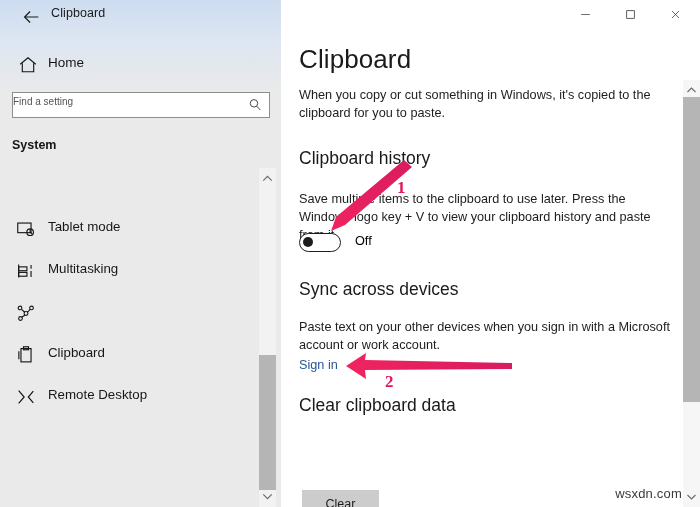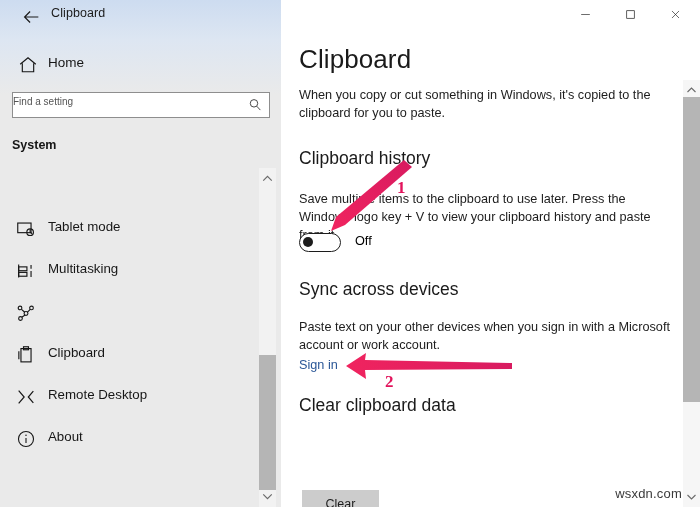--- a/index.html
+++ b/index.html
@@ -350,30 +350,20 @@
       <div class="nav-item">
         <span class="nav-icon">
           <svg viewBox="0 0 24 24" width="22" height="22" fill="none" stroke="currentColor" stroke-width="1.3">
             <path d="M4 5 L10 12 L4 19"></path>
             <path d="M20 5.5 L14.5 12 L20 18.5"></path>
           </svg>
         </span>
         <span class="nav-label">Remote Desktop</span>
       </div>
 
-      <div class="nav-item">
-        <span class="nav-icon">
-          <svg viewBox="0 0 24 24" width="22" height="22" fill="none" stroke="currentColor" stroke-width="1.2">
-            <circle cx="12" cy="12" r="8.2"></circle>
-            <path d="M12 10.8 V16.4"></path>
-            <circle cx="12" cy="8" r=".85" fill="currentColor" stroke="none"></circle>
-          </svg>
-        </span>
-        <span class="nav-label">About</span>
-      </div>
 
     </div>
 
     <div id="sb-scroll">
       <div id="sb-up">
         <svg viewBox="0 0 16 16" width="17" height="17" fill="none" stroke="currentColor" stroke-width="1.1">
           <path d="M4 10 L8 6 L12 10"></path>
         </svg>
       </div>
       <div id="sb-thumb"></div>

